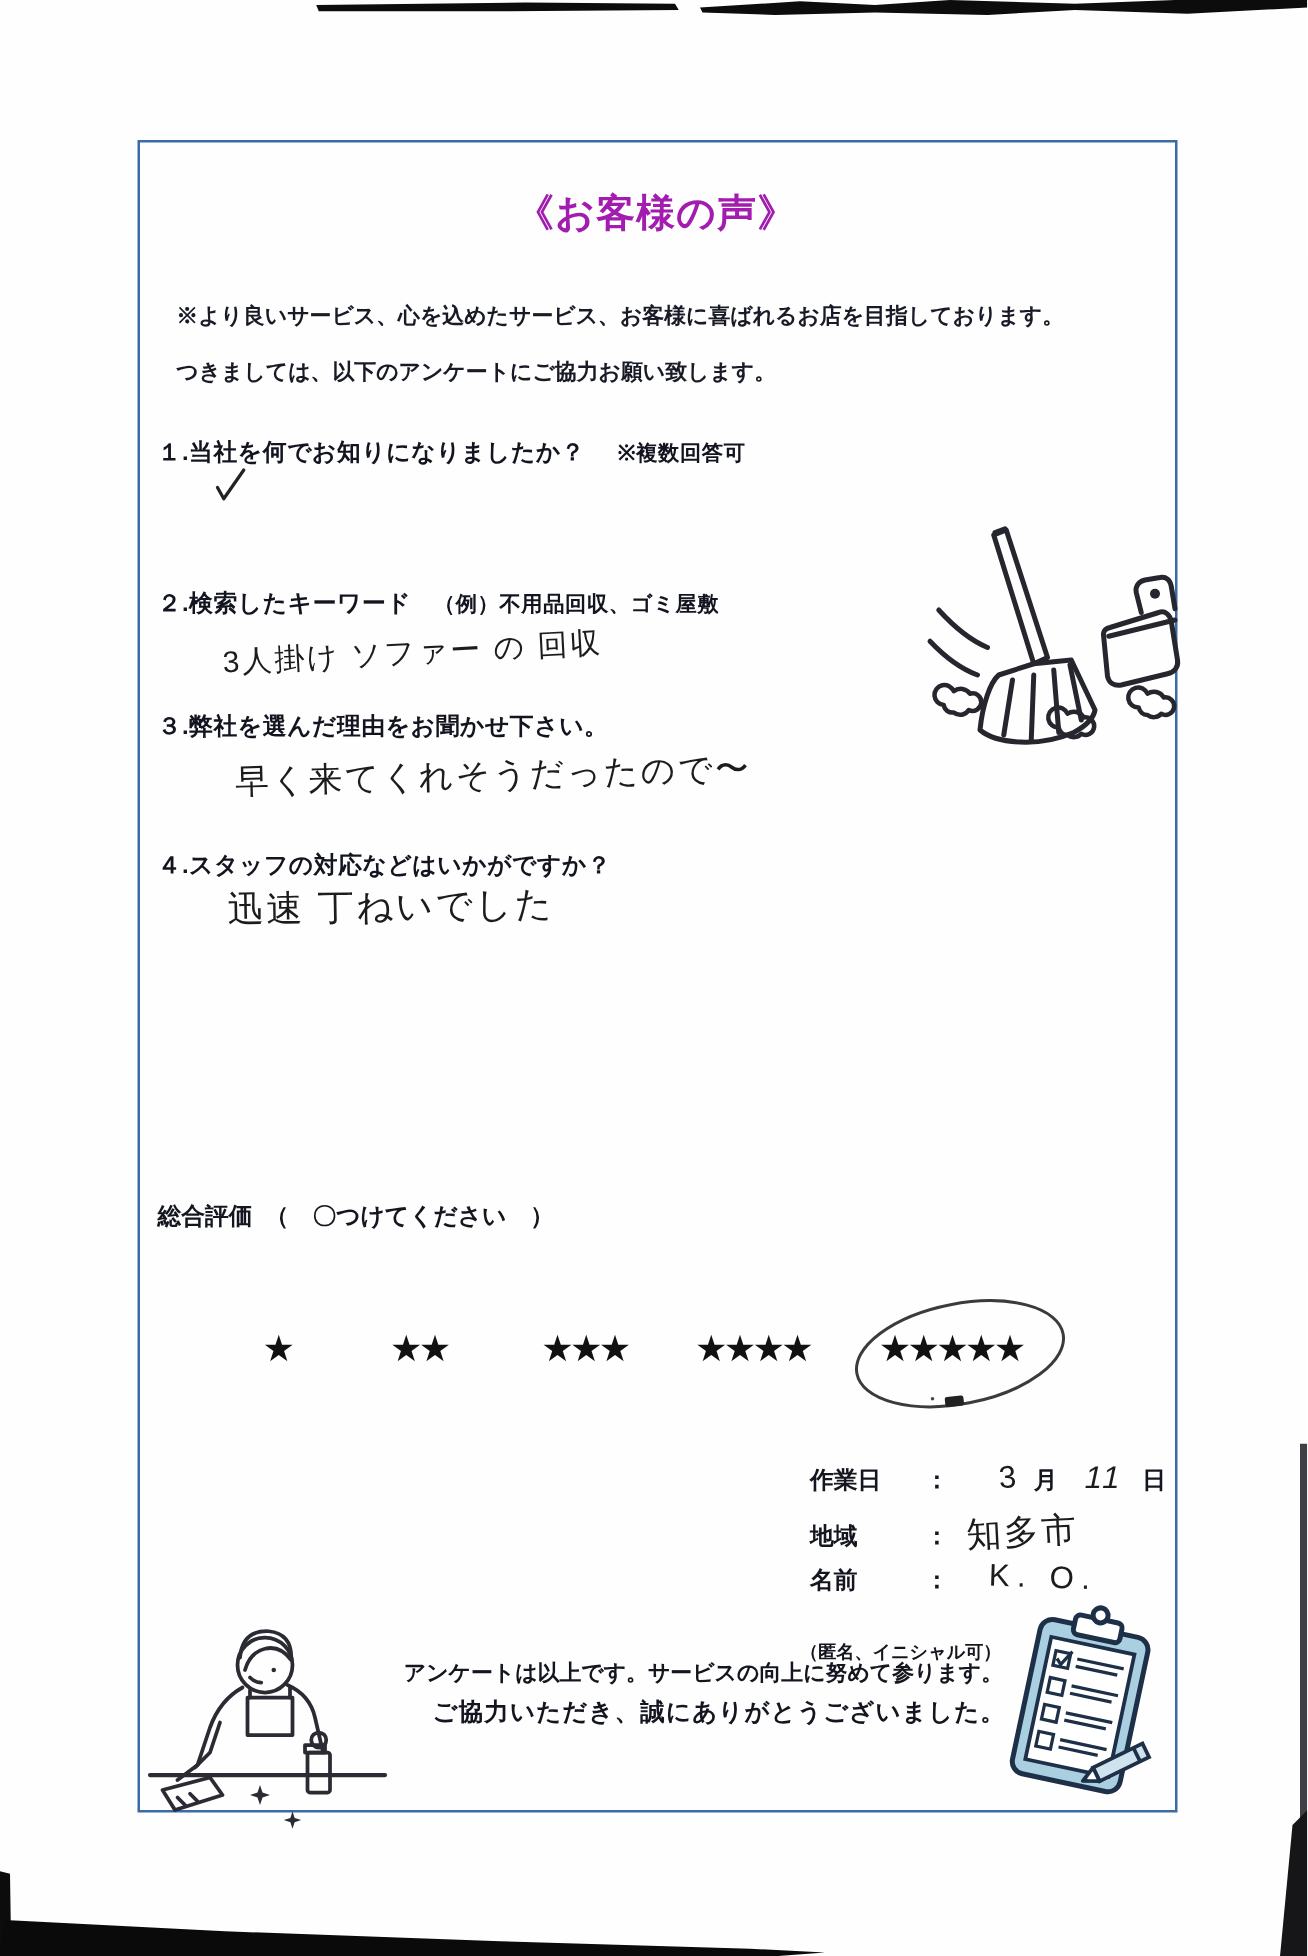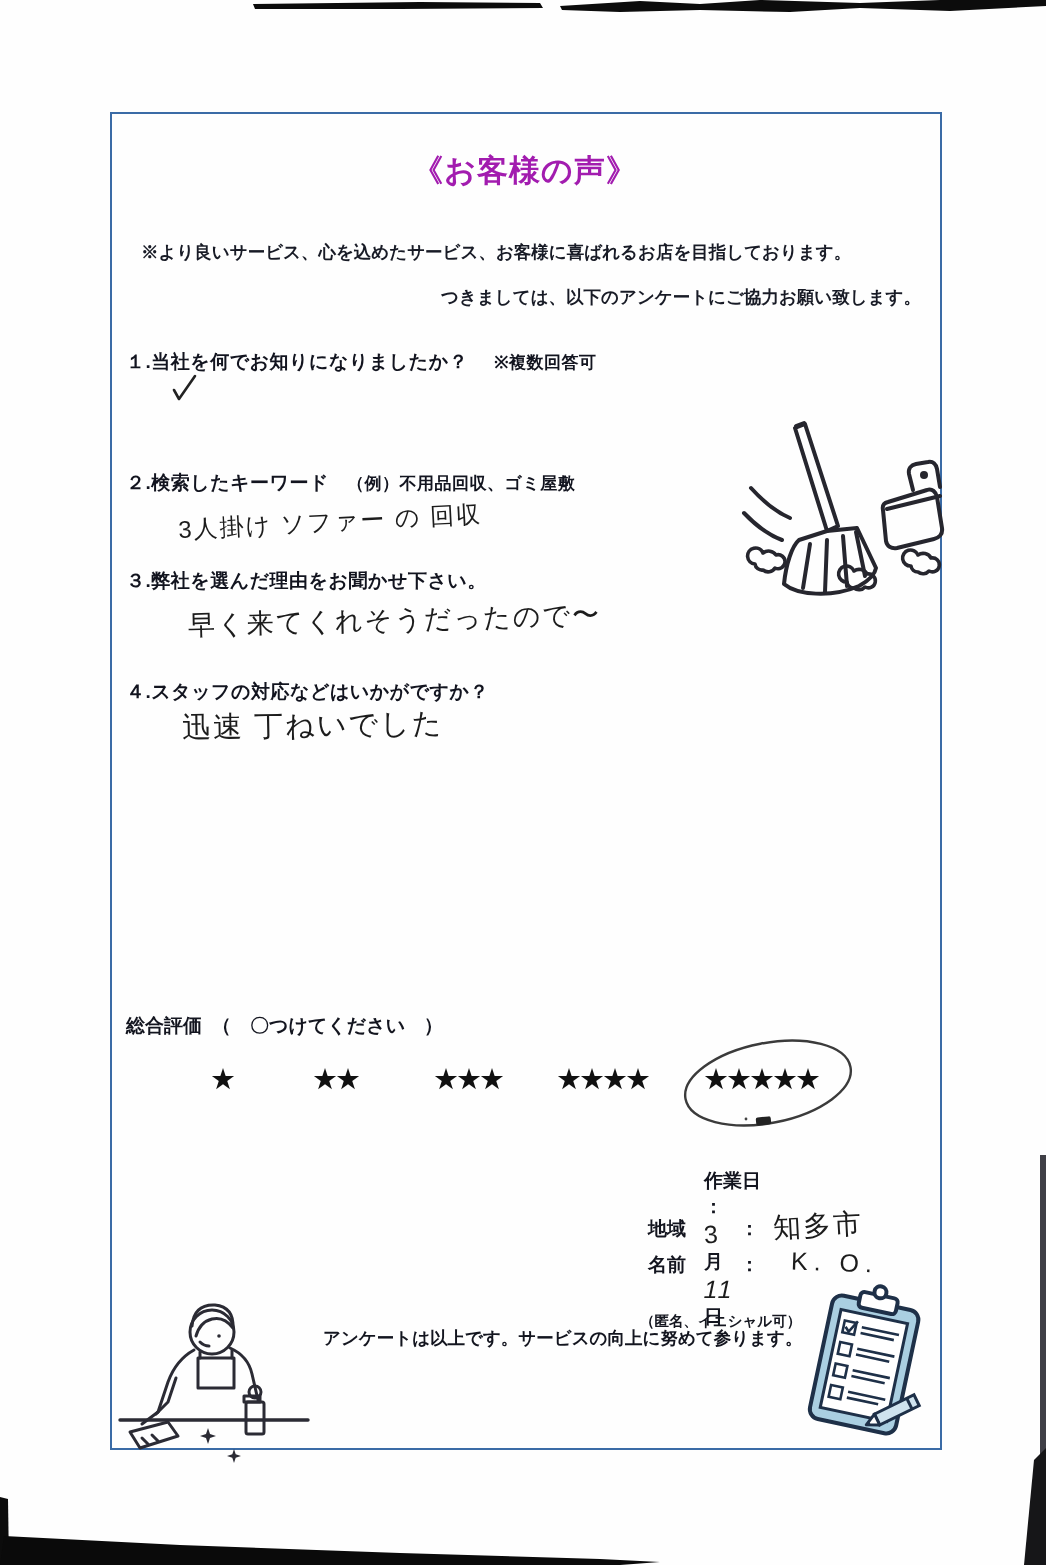--- a/index.html
+++ b/index.html
@@ -24,21 +24,21 @@
 </head>
 <body>
 
 <div class="page">
 
   <div class="abs frame"></div>
 
   <div class="abs title">《お客様の声》</div>
 
   <div class="abs intro" style="top:240px;">※より良いサービス、心を込めたサービス、お客様に喜ばれるお店を目指しております。</div>
-  <div class="abs intro" style="top:285px;text-align:right;">つきましては、以下のアンケートにご協力お願い致します。</div>
+  <div class="abs intro" style="top:285px;">つきましては、以下のアンケートにご協力お願い致します。</div>
 
   <div class="abs q" style="top:349px;">
     <span>１.当社を何でお知りになりましたか？</span><span class="qnote">※複数回答可</span>
   </div>
 
   <svg class="abs" style="left:168px;top:372px;" width="34" height="32" viewBox="0 0 34 32">
     <path d="M6,18 L11,27 L27,4" fill="none" stroke="#222" stroke-width="2.6" stroke-linecap="round" stroke-linejoin="round"></path>
   </svg>
 
   <div class="abs q" style="top:470px;">
@@ -46,57 +46,58 @@
   </div>
   <div class="abs hand" style="left:178px;top:506px;transform:rotate(-3deg);font-size:24px;">3人掛け ソファー の 回収</div>
 
   <div class="abs q" style="top:568px;">３.弊社を選んだ理由をお聞かせ下さい。</div>
   <div class="abs hand" style="left:188px;top:602px;transform:rotate(-1.5deg);font-size:27px;">早く来てくれそうだったので〜</div>
 
   <div class="abs q" style="top:679px;">４.スタッフの対応などはいかがですか？</div>
   <div class="abs hand" style="left:182px;top:706px;transform:rotate(-1deg);font-size:29px;">迅速 丁ねいでした</div>
 
 
-  <div class="abs lblrow" style="left:126px;top:1013px;font-family:Liberation Mono, monospace;">
+  <div class="abs lblrow" style="left:126px;top:960px;font-family:Liberation Mono, monospace;">
     <span>総合評価</span>
     <span style="margin-left:10px;">（　〇つけてください　）</span>
   </div>
   <div class="abs stars" style="left:210px;top:1062px;">★</div>
   <div class="abs stars" style="left:312px;top:1062px;">★★</div>
   <div class="abs stars" style="left:433px;top:1062px;">★★★</div>
   <div class="abs stars" style="left:556px;top:1062px;">★★★★</div>
   <div class="abs stars" style="left:703px;top:1062px;">★★★★★</div>
 
   <svg class="abs" style="left:676px;top:1033px;" width="184" height="104" viewBox="0 0 184 104">
     <ellipse cx="92" cy="50" rx="84" ry="40" fill="none" stroke="#3b3b3b" stroke-width="2.4" transform="rotate(-11 92 50)"></ellipse>
     <rect x="80" y="84" width="15" height="8" rx="2" fill="#222" transform="rotate(-6 87 88)"></rect>
     <circle cx="70" cy="86" r="1.4" fill="#444"></circle>
   </svg>
 
-  <div class="abs lblrow" style="left:664px;top:1168px;flex-direction:column;">
+  <div class="abs lblrow" style="left:648px;top:1168px;">
     <span style="width:92px;">作業日</span>
     <span>：</span>
     <span class="hand" style="margin-left:40px;transform:rotate(-4deg);">3</span>
     <span style="margin-left:12px;">月</span>
     <span class="hand" style="margin-left:22px;transform:skewX(-12deg);">11</span>
     <span style="margin-left:16px;">日</span>
   </div>
   <div class="abs lblrow" style="left:648px;top:1207px;">
     <span style="width:92px;">地域</span>
     <span>：</span>
     <span class="hand" style="margin-left:14px;transform:rotate(-3deg);font-size:28px;">知多市</span>
   </div>
   <div class="abs lblrow" style="left:648px;top:1248px;">
     <span style="width:92px;">名前</span>
     <span>：</span>
     <span class="hand" style="margin-left:32px;transform:rotate(2deg);font-size:25px;letter-spacing:6px;">K. O.</span>
   </div>
   <div class="abs" style="left:640px;top:1285px;font-size:14.5px;font-weight:bold;margin-top:27px;">（匿名、イニシャル可）</div>
 
   <div class="abs footline" style="left:277px;top:1326px;font-size:17.5px;">アンケートは以上です。サービスの向上に努めて参ります。</div>
+  <div class="abs footline" style="left:300px;top:1356px;font-size:19.5px;letter-spacing:1px;">ご協力いただき、誠にありがとうございました。</div>
 
   <svg class="abs" style="left:735px;top:416px;" width="212" height="192" viewBox="0 0 212 192">
     <g fill="none" stroke="#26262e" stroke-width="4" stroke-linecap="round" stroke-linejoin="round">
       <path d="M16,72 Q36,94 55,102"></path>
       <path d="M9,97 Q28,117 47,124"></path>
       <path d="M60,12 L70,8 L103,110 L92,115 Z"></path>
       <path d="M61,10 L69,7"></path>
       <path d="M92,115 L64,124 C57,130 51,148 49,168 C62,179 96,182 124,170 C135,164 140,158 141,152 L122,112 Z"></path>
       <path d="M75,128 L68,172"></path>
       <path d="M92,124 L90,176"></path>

